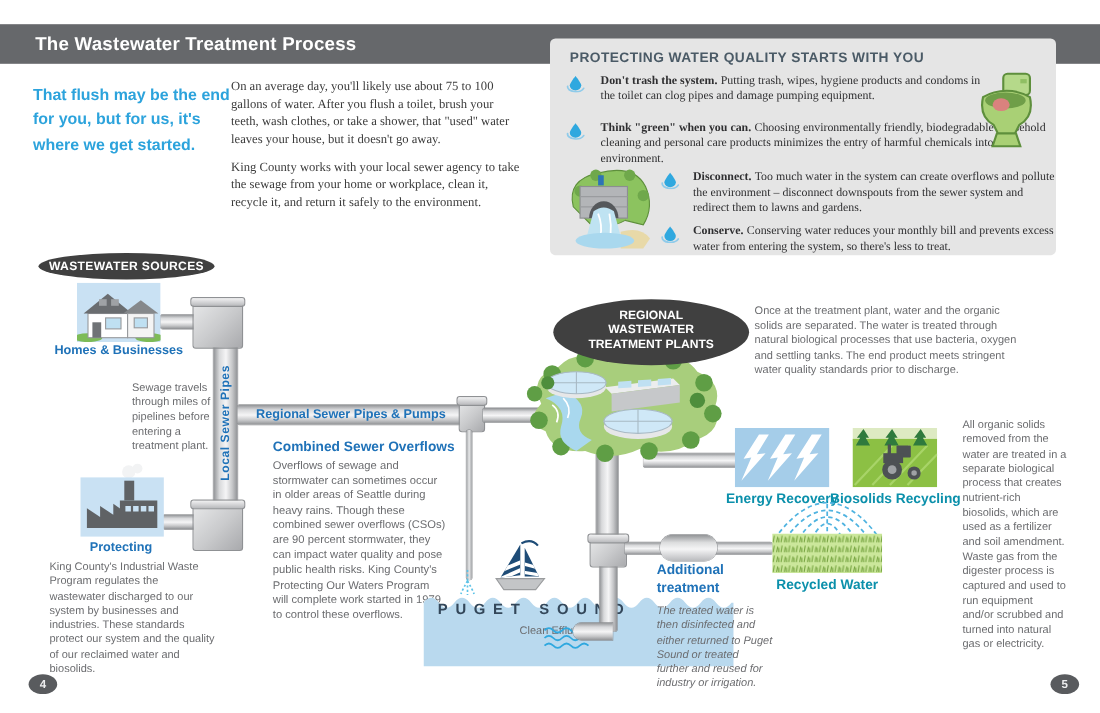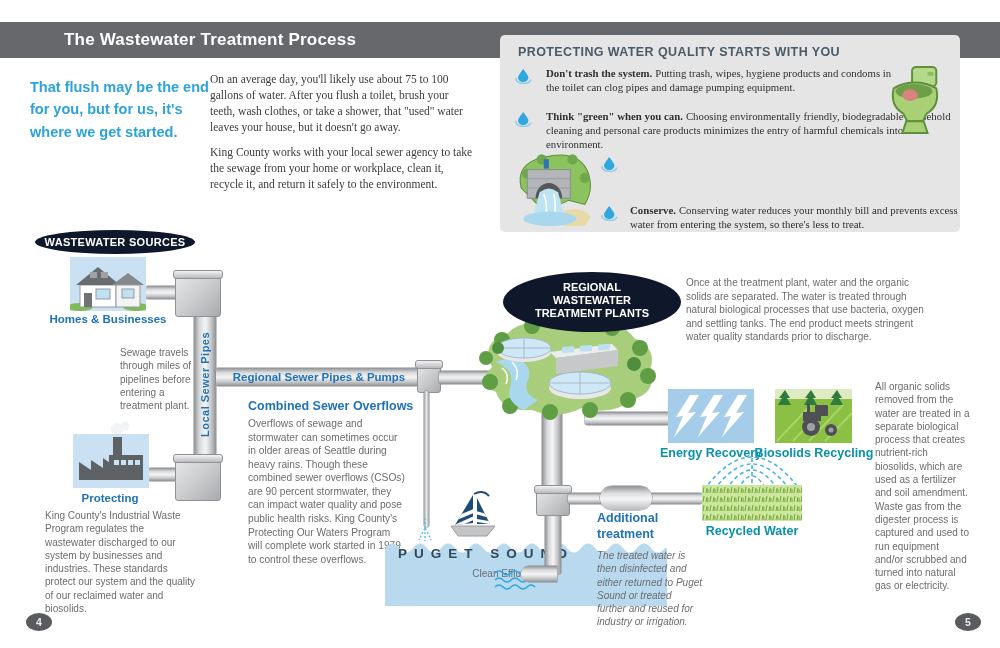--- a/index.html
+++ b/index.html
@@ -2,34 +2,34 @@
 <html><head>
 <meta charset="utf-8">
 <style>
   html,body{margin:0;padding:0;background:#fff;}
   .page{position:relative;width:1000px;height:648px;background:#ffffff;overflow:hidden;
         font-family:"Liberation Sans",sans-serif;}
   .abs{position:absolute;}
   
   .header-bar{left:0;top:22px;width:1000px;height:36px;background:#66686B;}
   .header-title{left:32px;top:22px;height:52px;line-height:36px;color:#fff;
-        font-size:17px;font-weight:bold;letter-spacing:.2px;margin-left:32px;}
+        font-size:17px;font-weight:bold;letter-spacing:.2px;}
   
   .intro-lead{left:30px;top:76px;width:192px;color:#2CA3DC;font-size:14.5px;
         font-weight:bold;line-height:1.55;}
   .intro-paras{left:210px;top:72px;width:266px;font-family:"Liberation Serif",serif;
         font-size:11.5px;color:#3B3B3B;line-height:1.38;}
   .intro-paras p{margin:0 0 10px 0;}
   
   .tips-box{left:500px;top:35px;width:460px;height:197px;background:#e5e5e5;border-radius:5px;}
   .tips-title{left:18px;top:10px;font-size:12.5px;font-weight:600;letter-spacing:.4px;color:#4A5A66;}
   .tip-text{font-family:"Liberation Serif",serif;font-size:10.8px;color:#2F2F31;line-height:1.3;}
   .tip-lead{font-weight:bold;margin-right:3px;}
   
-  .oval{background:#0f172a;border-radius:50%;color:#fff;font-weight:bold;text-align:center;}
+  .oval{background:#404040;border-radius:50%;color:#fff;font-weight:bold;text-align:center;}
   .lblue{color:#1F72B8;font-weight:bold;}
   .lteal{color:#0B90AB;font-weight:bold;font-size:12.5px;text-align:center;}
   .note{color:#6B6C6F;font-size:10px;line-height:1.33;}
   .pipe-h{background:linear-gradient(180deg,#8F9194 0%,#D8D9DB 25%,#F5F5F6 52%,#C6C7C9 78%,#8F9194 100%);
         border-radius:2px;box-shadow:0 0 0 .5px #8a8c8f;}
   .pipe-v{background:linear-gradient(90deg,#8F9194 0%,#D8D9DB 25%,#F5F5F6 52%,#C6C7C9 78%,#8F9194 100%);
         border-radius:2px;box-shadow:0 0 0 .5px #8a8c8f;}
   .junction{background:linear-gradient(135deg,#E9EAEB 0%,#C9CACC 55%,#A9AAAD 100%);
         border:1px solid #8F9194;border-radius:3px;}
   .junction:before{content:"";position:absolute;left:-3px;right:-3px;top:-2px;height:7px;
@@ -81,20 +81,23 @@
     <div class="abs tip-text" style="left:46px;top:74px;width:424px;">
       <span class="tip-lead">Think "green" when you can.</span><span>Choosing environmentally friendly, biodegradable household cleaning and personal care products minimizes the entry of harmful chemicals into the environment.</span>
     </div>
 
     <div class="abs" style="left:100px;top:121px;width:20px;">
       <svg viewBox="0 0 18 16" width="18" height="16">
           <path d="M9.2,1 C9.2,1 4,7.4 4,9.6 a5.2,4.6 0 0 0 10.4,0 C14.4,7.4 9.2,1 9.2,1 Z" fill="#2FA8DF"></path>
           <path d="M2,10.5 a7.5,4.5 0 0 0 14.6,1.8" fill="none" stroke="#8FCBEA" stroke-width="1.6" stroke-linecap="round"></path>
         </svg>
     </div>
+    <div class="abs tip-text" style="left:130px;top:119px;width:330px;">
+      <span class="tip-lead">Disconnect.</span><span>Too much water in the system can create overflows and pollute the environment – disconnect downspouts from the sewer system and redirect them to lawns and gardens.</span>
+    </div>
 
     <div class="abs" style="left:100px;top:170px;width:20px;">
       <svg viewBox="0 0 18 16" width="18" height="16">
           <path d="M9.2,1 C9.2,1 4,7.4 4,9.6 a5.2,4.6 0 0 0 10.4,0 C14.4,7.4 9.2,1 9.2,1 Z" fill="#2FA8DF"></path>
           <path d="M2,10.5 a7.5,4.5 0 0 0 14.6,1.8" fill="none" stroke="#8FCBEA" stroke-width="1.6" stroke-linecap="round"></path>
         </svg>
     </div>
     <div class="abs tip-text" style="left:130px;top:168px;width:330px;">
       <span class="tip-lead">Conserve.</span><span>Conserving water reduces your monthly bill and prevents excess water from entering the system, so there's less to treat.</span>
     </div>

